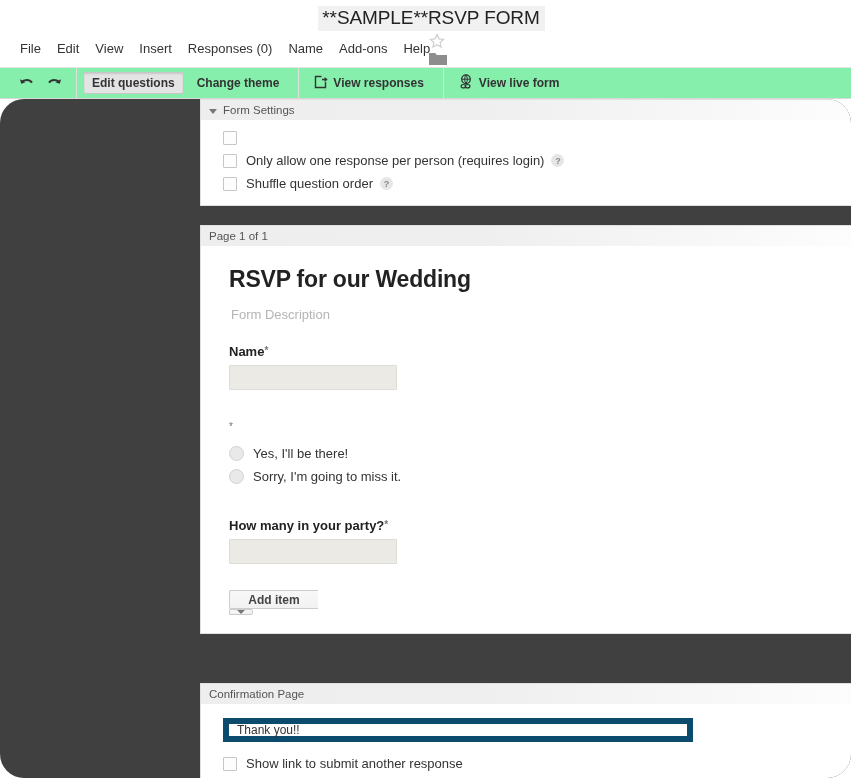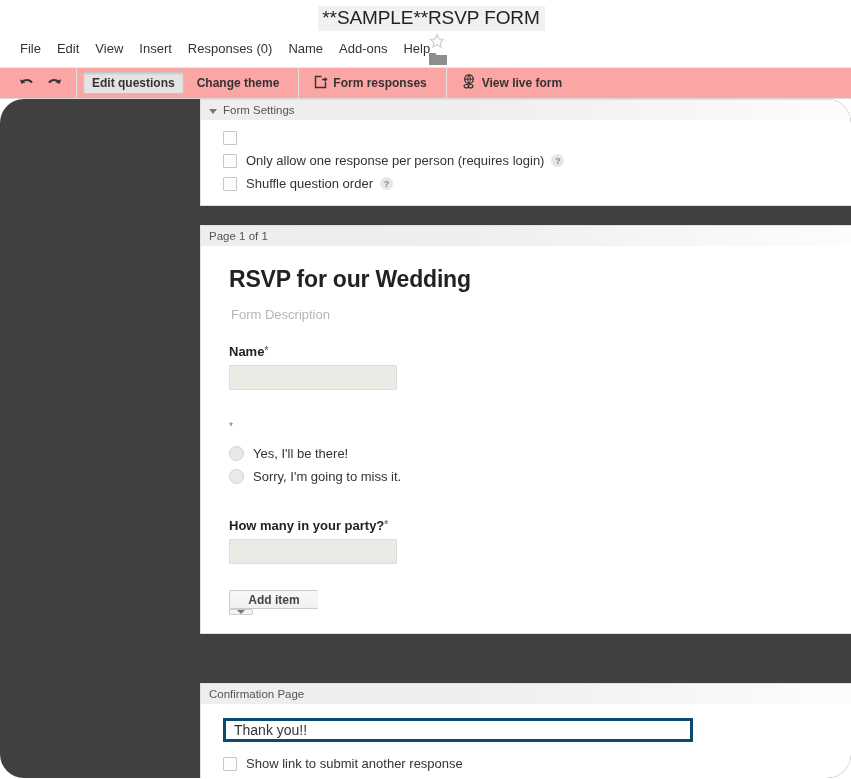--- a/index.html
+++ b/index.html
@@ -62,21 +62,21 @@
     font-size: 13px;
     color: #333333;
     padding: 2px 8px;
     white-space: nowrap;
     cursor: default;
   }
 
   
   .toolbar {
     height: 32px;
-    background: #fca5a5;
+    background: #86efac;
     border-top: 1px solid #e5e5e5;
     border-bottom: 1px solid #d8d8d8;
     display: flex;
     align-items: center;
     padding: 0 0 0 8px;
     box-sizing: border-box;
   }
   .tb-group {
     display: flex;
     align-items: center;
@@ -278,26 +278,26 @@
   .caret {
     width: 0; height: 0;
     border-left: 4px solid transparent;
     border-right: 4px solid transparent;
     border-top: 4px solid #777777;
   }
   .confirm-input {
     margin: 14px 0 10px 22px;
     width: 470px;
     height: 24px;
-    border: 3px solid #0c4a6e;
+    border: 6px solid #0c4a6e;
     background: #ffffff;
     display: flex;
     align-items: center;
     padding-left: 8px;
-    font-size: 14px;
+    font-size: 12px;
     color: #333333;
     box-sizing: border-box;
     cursor: text;
   }
 </style>
 </head>
 <body>
 
 <div class="header">
   <div class="title-row">
@@ -346,21 +346,21 @@
   </div>
   <div class="tb-group">
     <div class="tb-btn">
       <span>
         <svg width="14" height="14" viewBox="0 0 14 14">
           <path d="M7.5 1.5H1.5v11h10V7" fill="none" stroke="#333" stroke-width="1.4"></path>
           <path d="M8 4.5h4.8" stroke="#333" stroke-width="1.6"></path>
           <path d="M10.6 2.1l3 2.4-3 2.4z" fill="#333"></path>
         </svg>
       </span>
-      <span>Form responses</span>
+      <span>View responses</span>
     </div>
   </div>
   <div class="tb-group nodiv">
     <div class="tb-btn">
       <span>
         <svg width="15" height="15" viewBox="0 0 15 15">
           <circle cx="7" cy="5.2" r="4.3" fill="none" stroke="#333" stroke-width="1.3"></circle>
           <path d="M2.8 5.2h8.4M7 .9c1.8 2.4 1.8 6.2 0 8.6M7 .9C5.2 3.3 5.2 7.1 7 9.5" fill="none" stroke="#333" stroke-width="1"></path>
           <ellipse cx="4.4" cy="12.2" rx="2.3" ry="1.7" fill="none" stroke="#333" stroke-width="1.2"></ellipse>
           <ellipse cx="8.6" cy="12.2" rx="2.3" ry="1.7" fill="none" stroke="#333" stroke-width="1.2"></ellipse>

